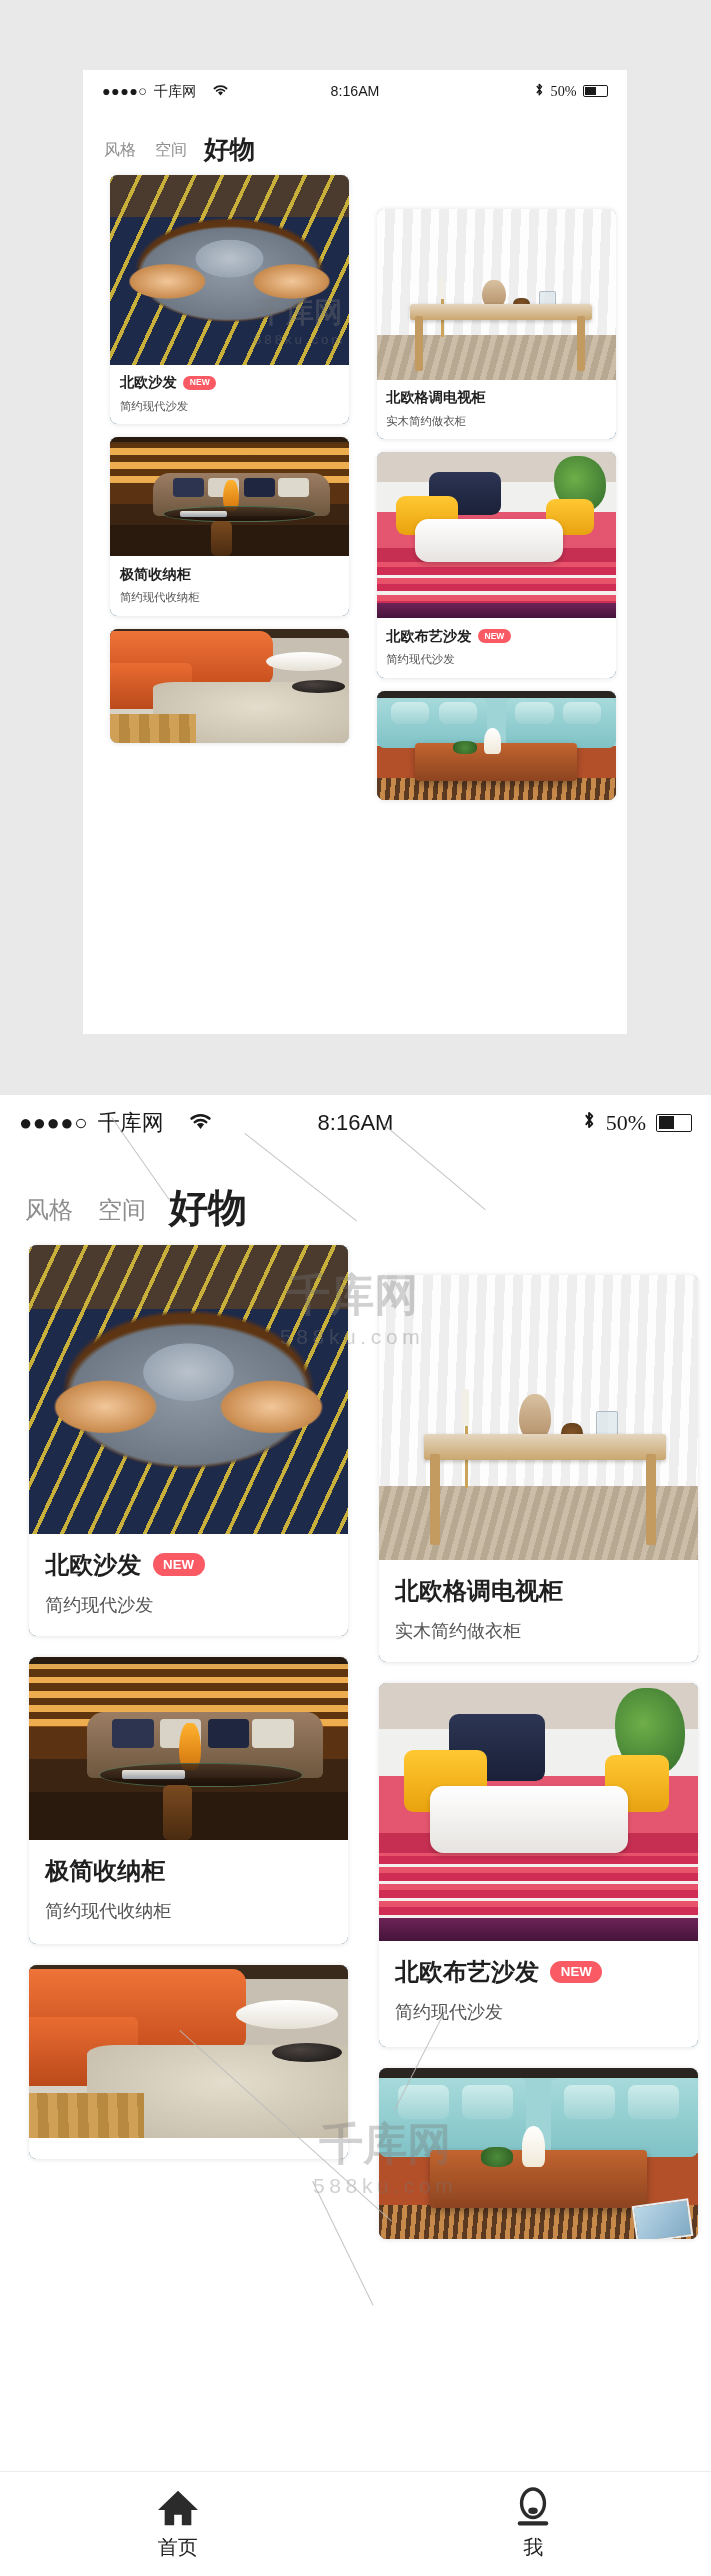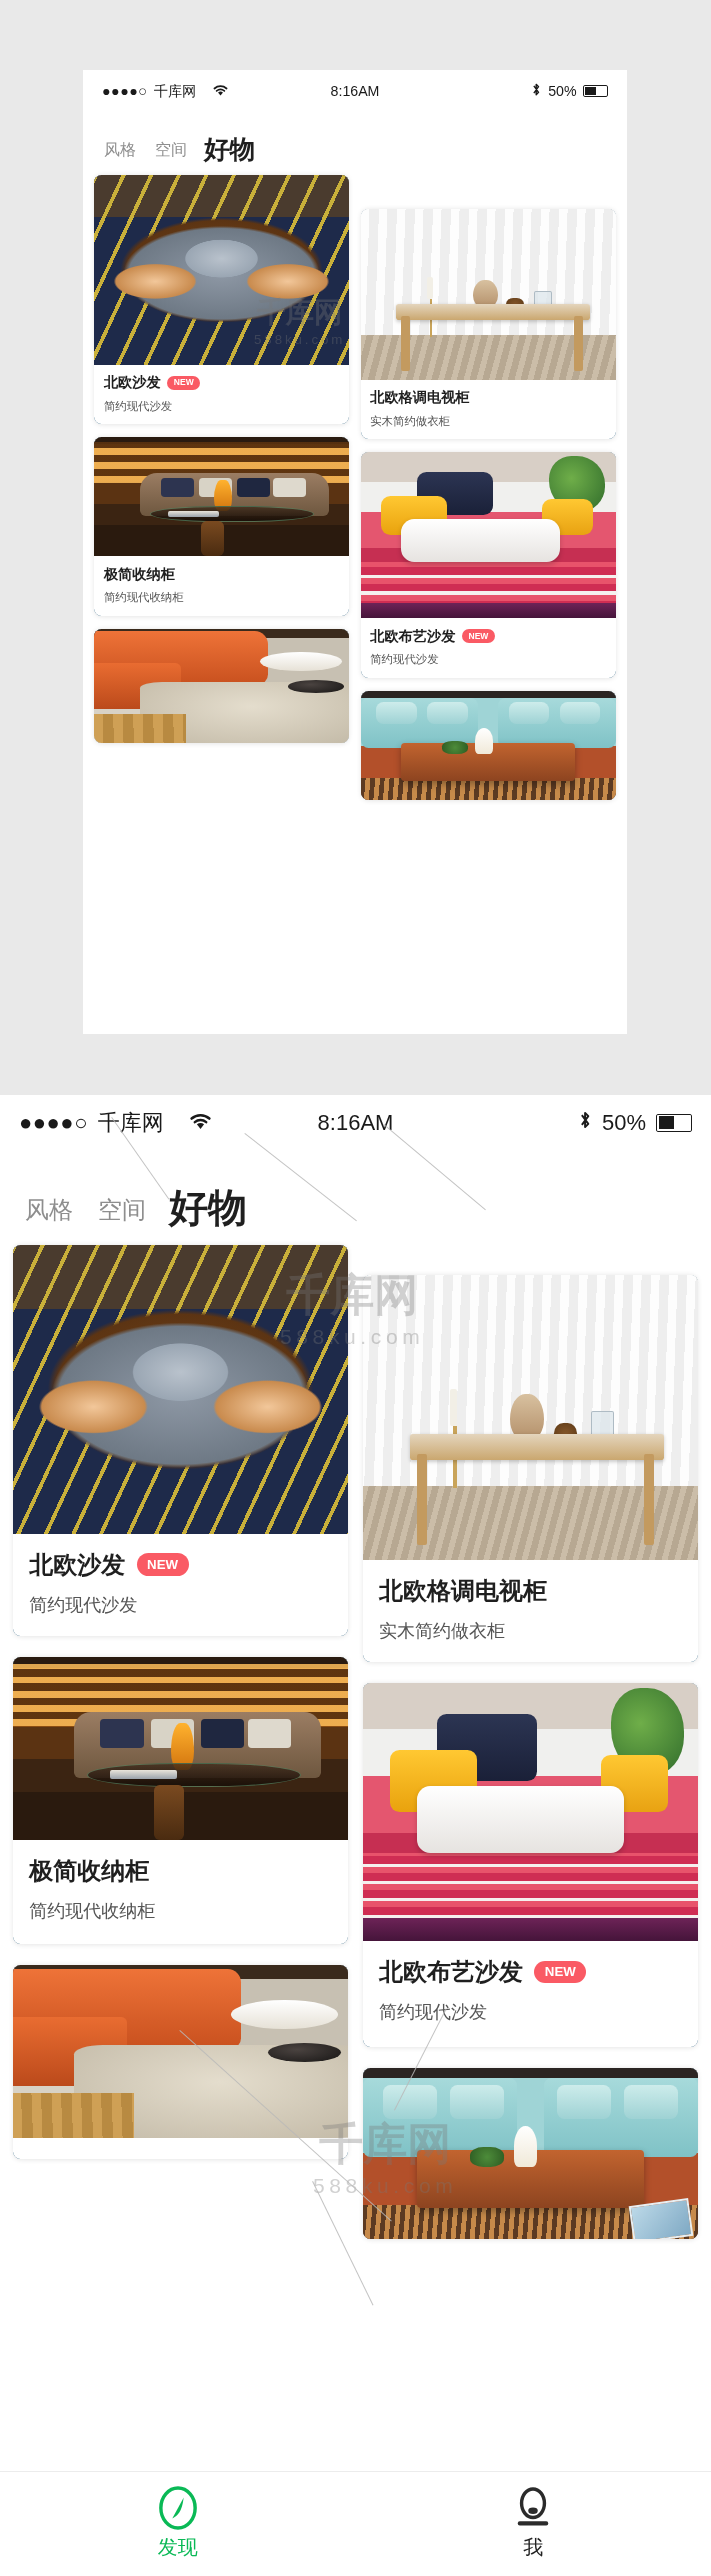--- a/index.html
+++ b/index.html
@@ -19,40 +19,41 @@
     background: #fff; color: #1a1a1a;
     position: relative;
   }
   .sb-left { display: flex; align-items: center; }
   .sb-dots { letter-spacing: 0.5px; font-weight: 700; }
   .sb-carrier { margin-left: .45em; }
   .sb-wifi { margin-left: 1.1em; display: inline-block; }
   .sb-time { position: absolute; left: 50%; transform: translateX(-50%); font-weight: 400; }
   .sb-right { margin-left: auto; display: flex; align-items: center; }
   .sb-bt { margin-right: .45em; }
-  .sb-pct { margin-right: .45em; }
+  .sb-pct { margin-right: .45em; font-family: Liberation Serif, serif; }
   .batt {
     display: inline-block; border: 0.9px solid #1a1a1a; border-radius: 1.9px;
     position: relative;
   }
   .batt::after {
     content:""; position:absolute; right:-2.8px; top:50%; transform:translateY(-50%);
     width:1.9px; border-radius:0 0.9px 0.9px 0; background:#1a1a1a;
   }
   .batt-fill { background:#1a1a1a; height:100%; }
 
   .navbar { display: flex; align-items: flex-end; background: #fff; }
   .nav-tab { color: #8e8e8e; font-weight: 400; }
   .nav-tab.active { color: #1f1f1f; font-weight: 700; }
 
   .grid { display: flex; background: #fff; }
   .col { display: flex; flex-direction: column; }
   .card {
     background: #0c4a6e; border-radius: 7.6px; overflow: hidden;
     box-shadow: 0 0.9px 5.7px rgba(0,0,0,.10);
+    margin-left: 16px;
   }
   .card-img { width: 100%; display: block; position: relative; overflow: hidden; background: #ddd; }
   .card-body { background: #fff; }
   .card-title-row { display: flex; align-items: center; }
   .card-title { color: #1f1f1f; font-weight: 700; white-space: nowrap; }
   .badge-new {
     background: #fa5a64; color: #fff; font-weight: 700;
     border-radius: 948px; display: inline-flex; align-items: center; justify-content: center;
     line-height: 1;
   }
@@ -501,30 +502,29 @@
       <span>千库网</span>
       <span class="wm2" style="font-size:21px;">588ku.com</span>
     </div>
     <div class="wm" style="left:313px; top:1020px; font-size:44px;">
       <span>千库网</span>
       <span class="wm2" style="font-size:21px;">588ku.com</span>
     </div>
 
     <div class="tabbar" style="position:absolute; left:0; bottom:0; width:711px; height:105px;">
 
-
-      <div class="tabitem active">
+      <div class="tabitem">
         <span style="height:42px;display:flex;align-items:center;">
-          <svg width="40" height="46" viewBox="0 0 42 48">
-            <ellipse cx="21" cy="24" rx="18" ry="21" fill="none" stroke="#0ab956" stroke-width="3.6"></ellipse>
-            <path d="M27 13 15 35c6-3 10-7 12-22Z" fill="#0ab956"></path>
+          <svg width="44" height="40" viewBox="0 0 46 42">
+            <path d="M23 3 2 23h7v16h10V28h8v11h10V23h7Z" fill="#2b2b2b"></path>
           </svg>
         </span>
-        <span class="tlabel" style="font-size:20px;margin-top:5.7px;">发现</span>
-      </div>
+        <span class="tlabel" style="font-size:20px;margin-top:5.7px;">首页</span>
+      </div>
+
 
 
       <div class="tabitem">
         <span style="height:42px;display:flex;align-items:center;">
           <svg width="40" height="44" viewBox="0 0 42 46">
             <ellipse cx="21" cy="18" rx="12" ry="15" fill="none" stroke="#2b2b2b" stroke-width="3.6"></ellipse>
             <ellipse cx="21" cy="26" rx="5" ry="3.4" fill="#2b2b2b"></ellipse>
             <rect x="5" y="37" width="32" height="4.4" rx="2" fill="#2b2b2b"></rect>
           </svg>
         </span>

